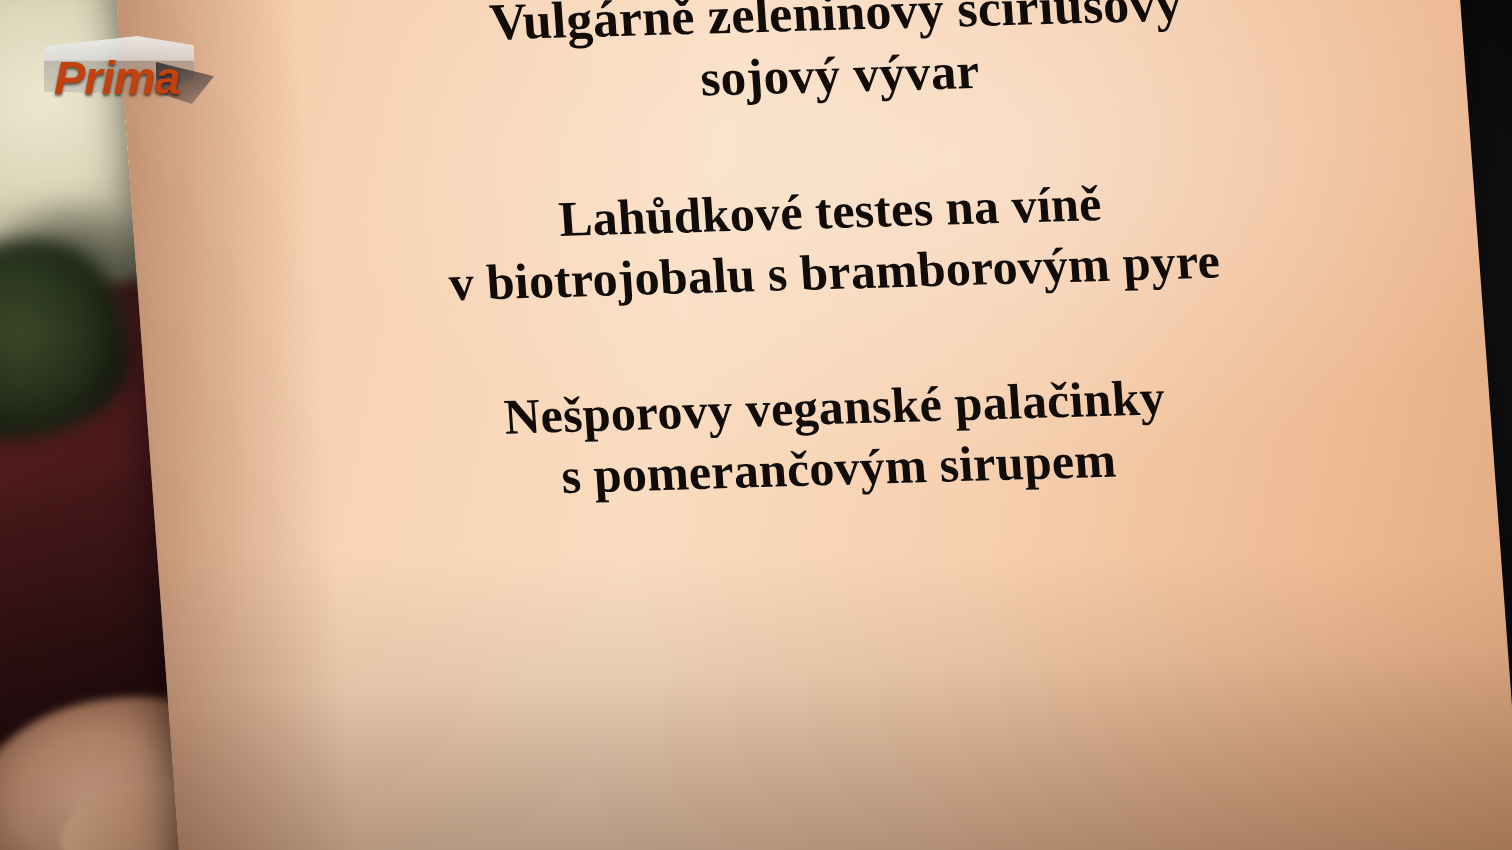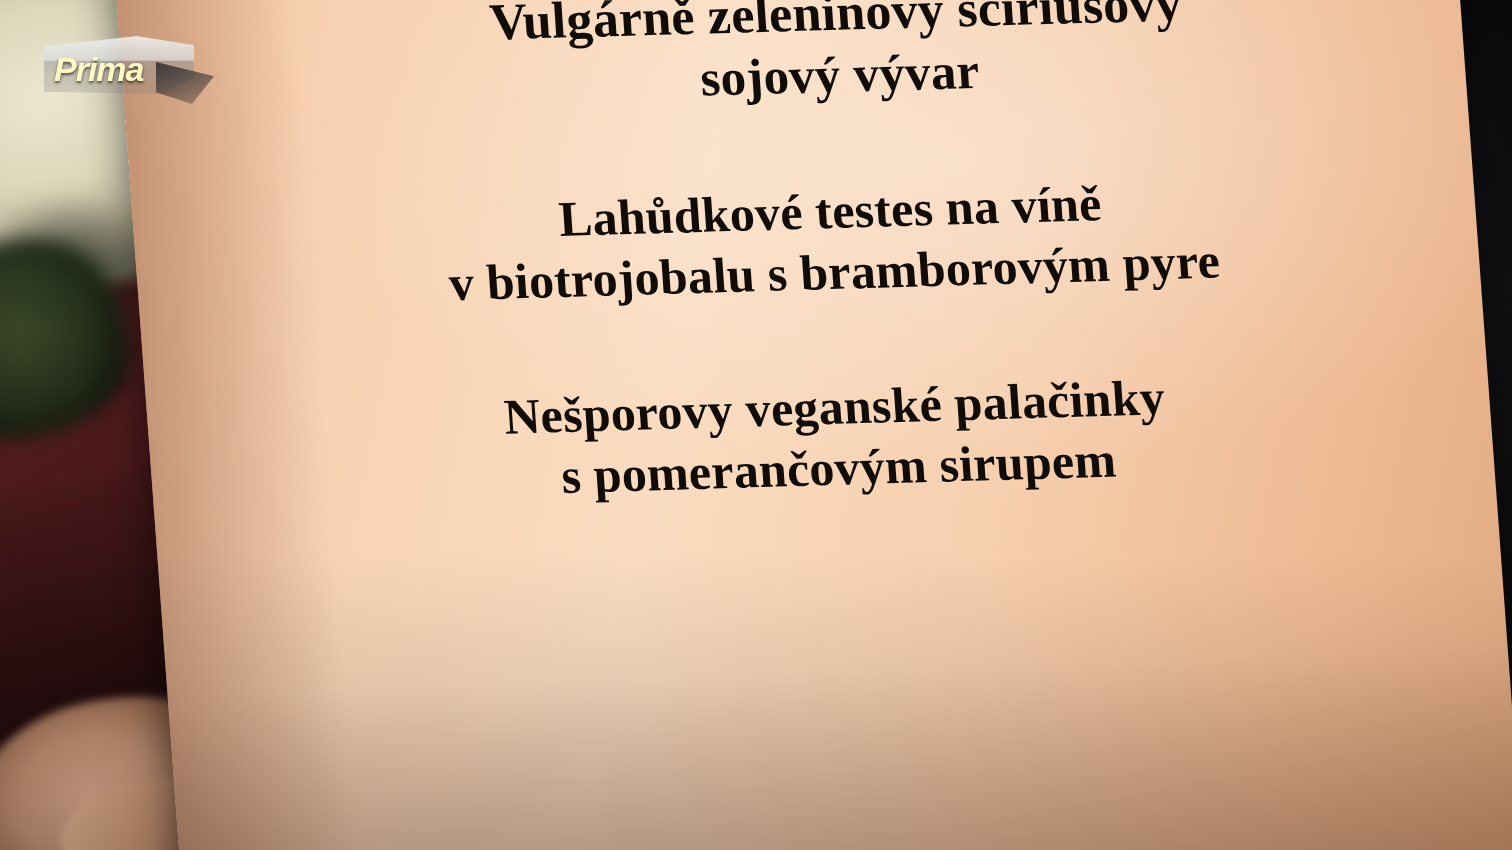--- a/index.html
+++ b/index.html
@@ -147,22 +147,22 @@
     background:linear-gradient(180deg,rgba(240,240,240,.95) 0%,rgba(215,215,215,.85) 42%,rgba(150,150,150,.55) 43%,rgba(120,120,120,.25) 100%);
     clip-path:polygon(0% 18%, 62% 0%, 100% 16%, 100% 72%, 78% 100%, 0% 96%);
     opacity:.92;
     filter:blur(.3px);
   }
   .logo-text{
     position:absolute;left:10px;top:14px;
     font-family:"Liberation Sans", sans-serif;
     font-weight:700;
     font-style:italic;
-    font-size:34px;
-    color:#fef9c3;
+    font-size:47px;
+    color:#c2410c;
     text-shadow:0 2px 3px rgba(0,0,0,.6);
     letter-spacing:-1px;
   }
   .logo-dark{
     position:absolute;left:112px;top:26px;width:58px;height:42px;
     background:linear-gradient(160deg,rgba(40,40,44,.85),rgba(20,20,22,.25));
     clip-path:polygon(0% 0%, 100% 34%, 62% 100%, 0% 72%);
     filter:blur(.6px);
   }
 

